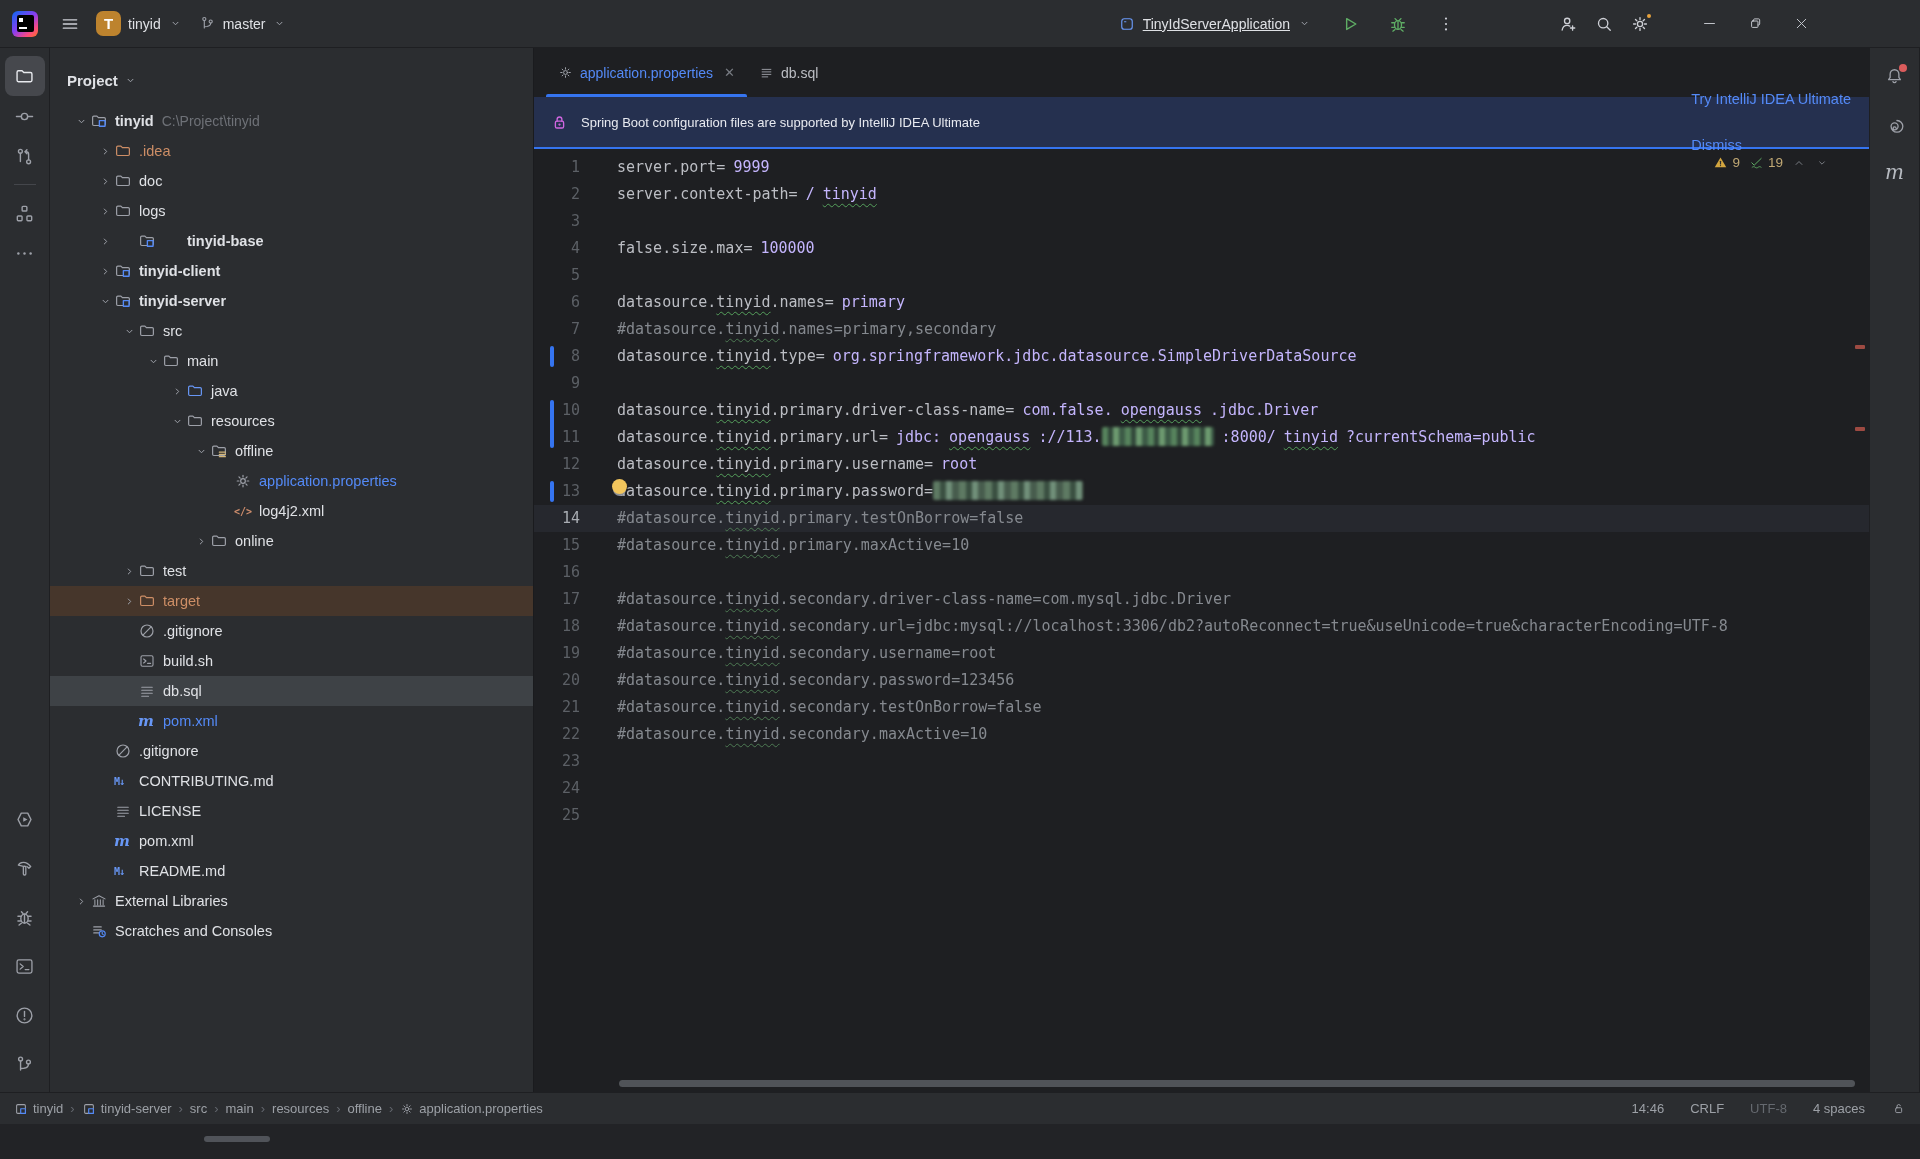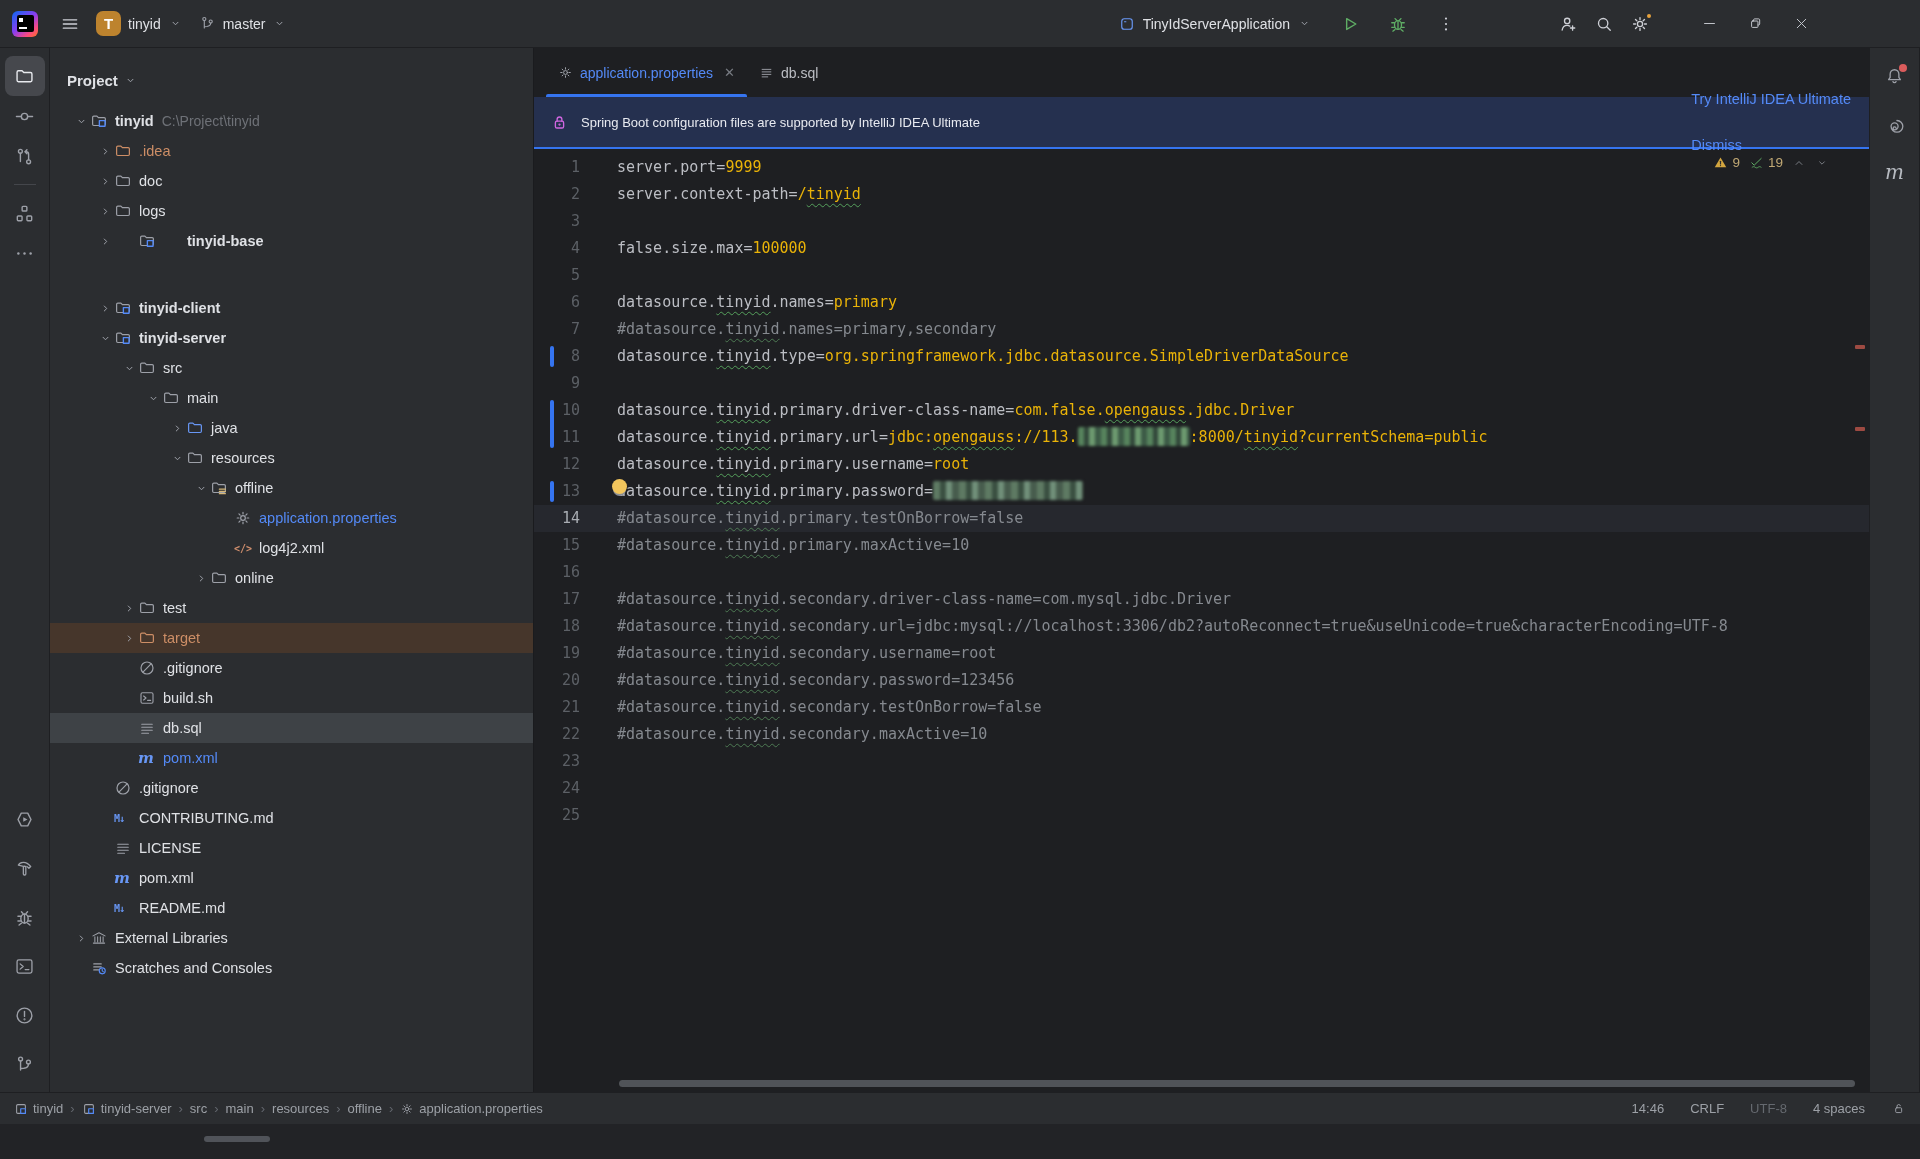--- a/index.html
+++ b/index.html
@@ -25,21 +25,21 @@
             display:flex; align-items:center; justify-content:center; border-radius:6px; cursor:pointer; }
   .tb-btn svg { width:20px; height:20px; }
   .widget { display:flex; align-items:center; gap:7px; height:36px; padding:0 8px;
             border-radius:6px; color:#dfe1e5; font-size:14px; cursor:pointer; }
   .badge { width:25px; height:25px; border-radius:7px; background:#bd832e; color:#fff;
            font-weight:700; font-size:15px; display:flex; align-items:center; justify-content:center; }
   .chev { color:#9da0a8; }
   .chev svg { width:15px; height:15px; }
   .branch-ic { color:#9da0a8; } .branch-ic svg { width:17px; height:17px; }
   .tb-spacer { flex:1; }
-  .run-group { display:flex; align-items:flex-end; gap:12px; }
+  .run-group { display:flex; align-items:flex-end; gap:12px;text-decoration:underline; }
   .runapp-ic { color:#6b9bfa; } .runapp-ic svg { width:18px; height:18px; }
   .green { color:#5fad65 !important; }
   .tb-right { display:flex; align-items:center; margin-left:86px; }
   .gear-wrap { position:relative; }
   .gear-dot { position:absolute; top:6px; right:5px; width:8px; height:8px; border-radius:50%;
               background:#e8a33d; border:2px solid #2b2d30; }
   .win-group { display:flex; align-items:center; margin-left:28px; margin-right:96px; }
   .win-btn { width:46px; height:40px; display:flex; align-items:center; justify-content:center;
              color:#c2c5cb; cursor:pointer; }
   .win-btn svg { width:17px; height:17px; }
@@ -106,21 +106,21 @@
   .editorbody { position:relative; flex:1; overflow:hidden;
                 font-family:"DejaVu Sans Mono", monospace; font-size:15px; }
   .caretline { position:absolute; left:0; right:0; top:356px; height:27px; background:#26282e; }
   .gutter { position:absolute; left:0; top:0; bottom:0; width:81px; padding-top:5px;
             color:#5c6066; font-size:15px; }
   .gn { height:27px; line-height:27px; text-align:right; padding-right:35px; }
   .gn.on { color:#a9adb3; }
   .code { position:absolute; left:83px; top:0; right:0; padding-top:5px; }
   .cl { height:27px; line-height:27px; white-space:pre; }
   .seg.k { color:#bcbec4; }
-  .seg.v { color:#eab308; }
+  .seg.v { color:#c4b5fd;margin-left:8px; }
   .seg.c { color:#85898f; }
   .seg.u { text-decoration:underline; text-decoration-style:wavy;
            text-decoration-color:#55a05c; text-decoration-thickness:1px; text-underline-offset:4px; }
   .seg.c.u { text-decoration-color:#4d7a53; }
   .blur { display:inline-block; height:19px; vertical-align:-4px; border-radius:2px; filter:blur(1.4px); }
   .blur-a { width:112px; background:repeating-linear-gradient(90deg,#57845d 0 6px,#31473a 6px 11px,#6d9a70 11px 17px,#3c5a46 17px 23px); }
   .blur-b { width:150px; background:repeating-linear-gradient(90deg,#5e7a63 0 7px,#3a4f41 7px 13px,#71907a 13px 19px,#475c4d 19px 26px); }
   .chbar { position:absolute; left:16px; width:4px; border-radius:2px; background:#3574f0; }
   .bulb { position:absolute; left:78px; top:330px; width:15px; height:15px; border-radius:50%;
           background:#f2c55c; box-shadow:0 3px 0 -1px #8a8d93; }
@@ -420,21 +420,21 @@
               </svg>
             </span>
             <span class="t-icon">
               <svg viewBox="0 0 24 24" fill="none" stroke="currentColor" stroke-width="1.6" stroke-linecap="round" stroke-linejoin="round">
                 <path d="M3.5 7c0-.9.7-1.6 1.6-1.6h4.1l2 2.1h7.7c.9 0 1.6.7 1.6 1.6v7.3c0 .9-.7 1.6-1.6 1.6H5.1c-.9 0-1.6-.7-1.6-1.6z"></path>
                 <rect x="12.5" y="11.5" width="7.5" height="7.5" fill="#2b2d30" stroke="#548af7" stroke-width="1.8"></rect>
               </svg>
             </span>
             <span class="t-label bold">tinyid-base</span>
           </div>
-          <div class="tree-row" style="padding-left: 46px; margin-top: 37px;">
+          <div class="tree-row" style="padding-left: 46px;">
             <span class="t-chev ic">
               <svg viewBox="0 0 24 24" fill="none" stroke="currentColor" stroke-width="1.6" stroke-linecap="round" stroke-linejoin="round">
                 <path d="M10 8l4 4-4 4"></path>
               </svg>
             </span>
             <span class="t-icon">
               <svg viewBox="0 0 24 24" fill="none" stroke="currentColor" stroke-width="1.6" stroke-linecap="round" stroke-linejoin="round">
                 <path d="M3.5 7c0-.9.7-1.6 1.6-1.6h4.1l2 2.1h7.7c.9 0 1.6.7 1.6 1.6v7.3c0 .9-.7 1.6-1.6 1.6H5.1c-.9 0-1.6-.7-1.6-1.6z"></path>
                 <rect x="12.5" y="11.5" width="7.5" height="7.5" fill="#2b2d30" stroke="#548af7" stroke-width="1.8"></rect>
               </svg>

